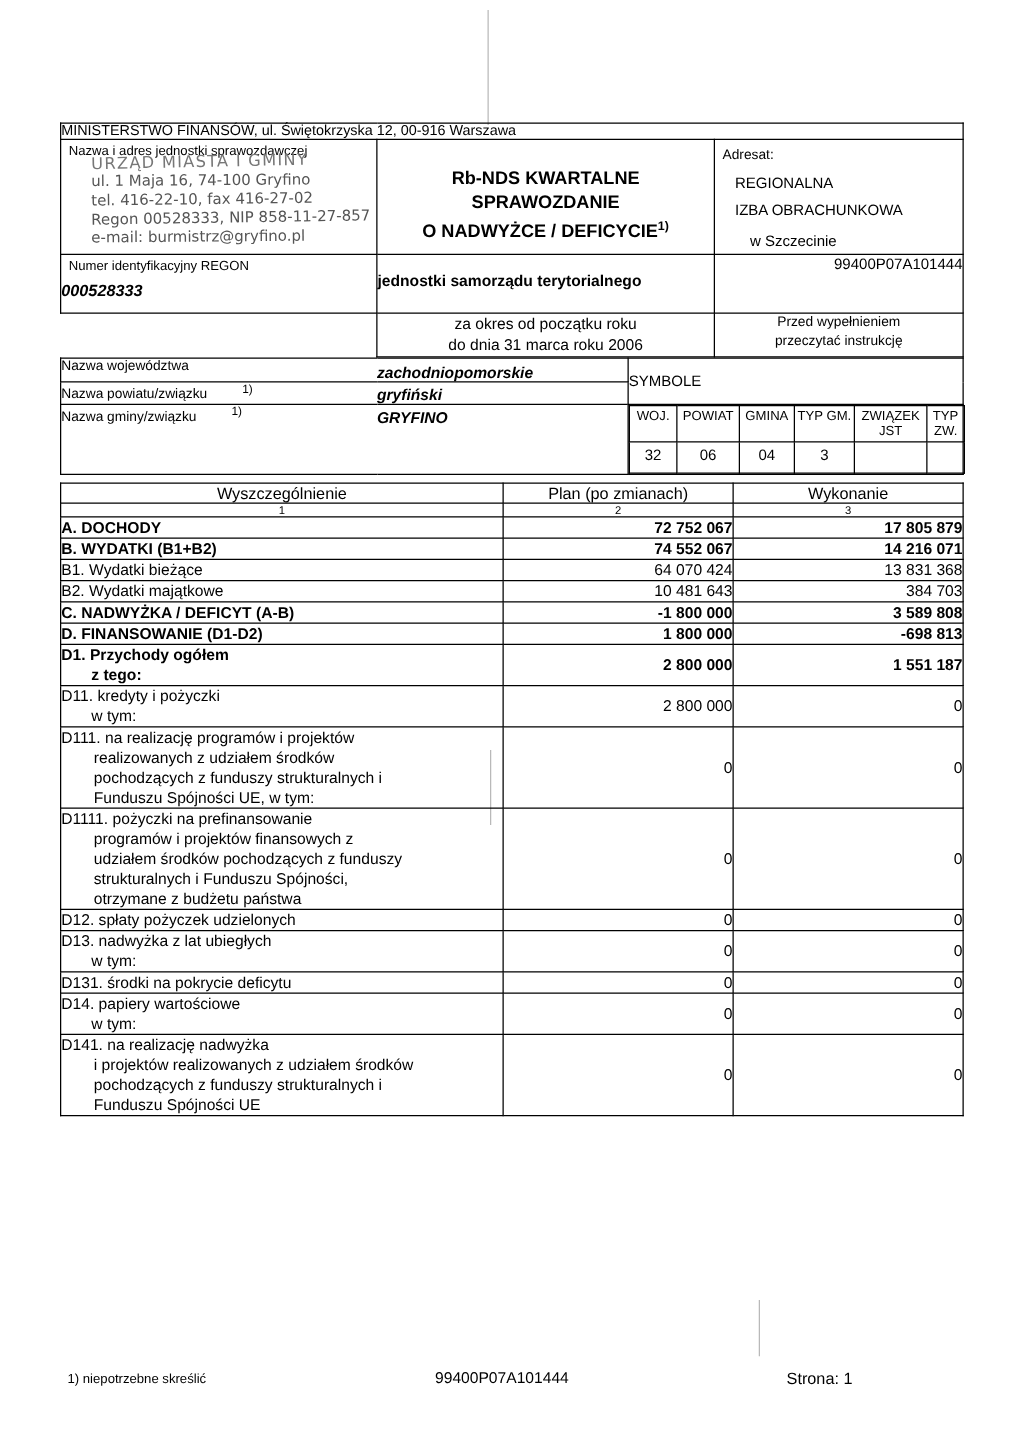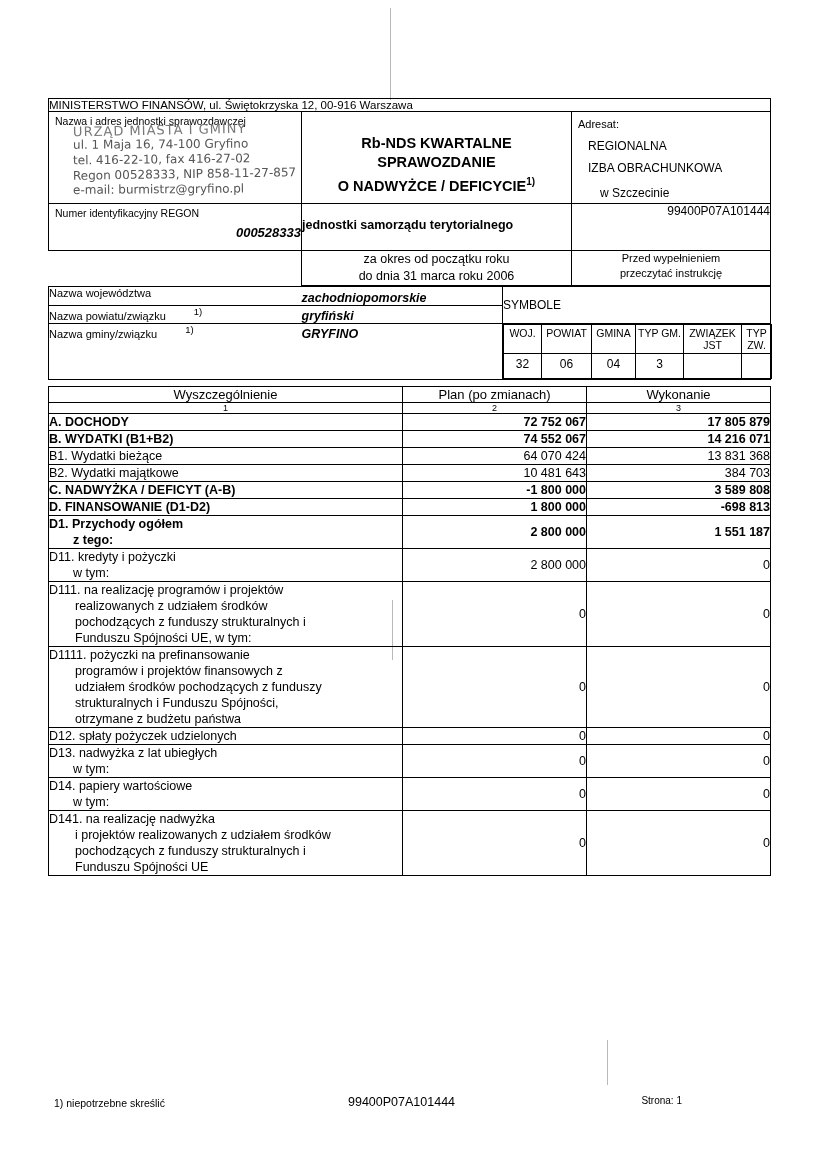--- a/index.html
+++ b/index.html
@@ -67,21 +67,21 @@
   .unit-lines div:nth-child(1) { transform: rotate(-1.2deg); letter-spacing: 1px; font-size: 13px; color:#777;}
   .unit-lines div:nth-child(2) { transform: rotate(-0.4deg);}
   .unit-lines div:nth-child(3) { transform: rotate(-0.7deg);}
   .unit-lines div:nth-child(4) { transform: rotate(-0.9deg);}
   .unit-lines div:nth-child(5) { transform: rotate(-0.5deg);}
   .regon-cell {
     height: 46px;
     position: relative;
   }
   .regon-value {
-    text-align: right;
+    text-align: left;
     font-weight: bold;
     font-style: italic;
     font-size: 13px;
     margin-top: 6px;
   }
   .title-cell {
     text-align: center;
     height: 84px;
     position: relative;
   }
@@ -223,21 +223,21 @@
   }
   .footer {
     position: absolute;
     left: 48px;
     right: 40px;
     top: 1097px;
     font-size: 10.5px;
   }
   .footer .left { position: absolute; left: 6px; top: 0; }
   .footer .center { position: absolute; left: 300px; top: -2px; font-size: 12.5px;}
-  .footer .right { position: absolute; right: 8px; top: -2px; font-size: 10px;}
+  .footer .right { position: absolute; right: 8px; top: -2px; font-size: 13px;}
 </style>
 </head>
 <body>
 
 <div class="page">
 
   <div class="scan-line" style="left:390px;top:8px;width:1px;height:92px;"></div>
   <div class="scan-line" style="left:392px;top:600px;width:1px;height:60px;"></div>
   <div class="scan-line" style="left:607px;top:1040px;width:1px;height:45px;"></div>
 
@@ -470,20 +470,27 @@
           <tr>
             <td class="rowlabel">
               <div>D13. nadwyżka z lat ubiegłych</div>
               <div class="sub">w tym:</div>
             </td>
             <td class="num">0</td>
             <td class="num">0</td>
           </tr>
           <tr>
             <td class="rowlabel">
+              <div>D131. środki na pokrycie deficytu</div>
+            </td>
+            <td class="num">0</td>
+            <td class="num">0</td>
+          </tr>
+          <tr>
+            <td class="rowlabel">
               <div>D14. papiery wartościowe</div>
               <div class="sub">w tym:</div>
             </td>
             <td class="num">0</td>
             <td class="num">0</td>
           </tr>
           <tr>
             <td class="rowlabel">
               <div>D141. na realizację nadwyżka</div>
               <div class="sub2">i projektów realizowanych z udziałem środków</div>

